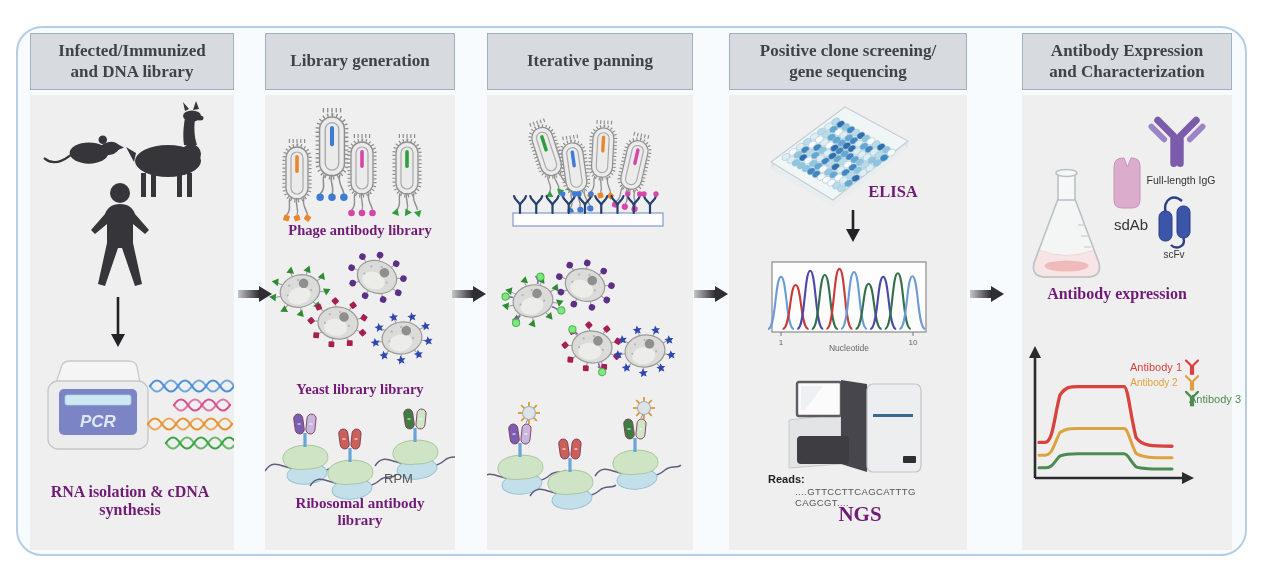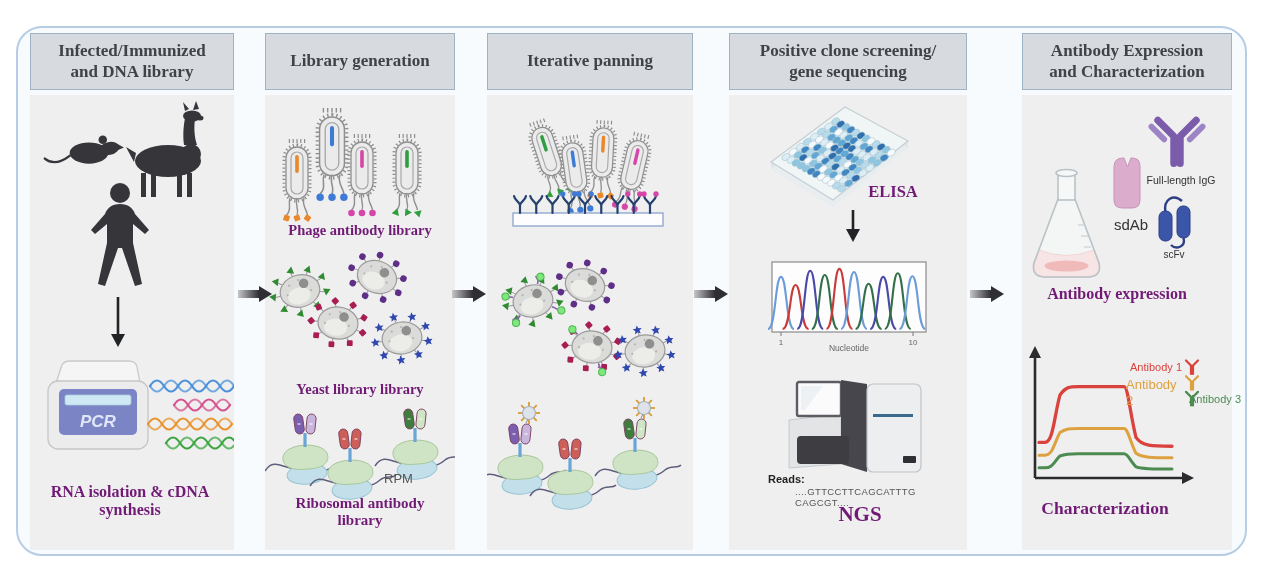--- a/index.html
+++ b/index.html
@@ -825,16 +825,15 @@
   <div class="sl" style="left:768px;top:473px;font-size:11px;font-weight:700;color:#222">Reads:</div>
   <div class="sl" style="left:795px;top:486px;font-size:9.5px;color:#555;letter-spacing:.4px">....GTTCCTTCAGCATTTG</div>
   <div class="sl" style="left:795px;top:497px;font-size:9.5px;color:#555;letter-spacing:.4px">CAGCGT....</div>
   <div class="lbl" style="left:820px;top:502px;width:80px;font-size:21px">NGS</div>
 
   <div class="sl" style="left:1145px;top:174px;width:72px;font-size:10.5px;text-align:center">Full-length IgG</div>
   <div class="sl" style="left:1109px;top:216px;width:44px;font-size:15px;text-align:center">sdAb</div>
   <div class="sl" style="left:1149px;top:249px;width:50px;font-size:10px;text-align:center">scFv</div>
   <div class="lbl" style="left:1012px;top:285px;width:210px;font-size:16px">Antibody expression</div>
   <div class="sl" style="left:1126px;top:361px;width:56px;font-size:11px;text-align:right;color:#d9423d">Antibody 1</div>
-  <div class="sl" style="left:1126px;top:377px;width:56px;font-size:13px;text-align:left;color:#dda23f">Antibody 2</div>
+  <div class="sl" style="left:1126px;top:377px;width:56px;font-size:10px;text-align:center;color:#dda23f">Antibody 2</div>
   <div class="sl" style="left:1185px;top:393px;width:56px;font-size:11px;text-align:right;color:#4c8c52">Antibody 3</div>
-  <div class="lbl" style="left:1022px;top:498px;width:166px;font-size:17.5px">Characterization</div>
 </div>
 
 </body></html>

